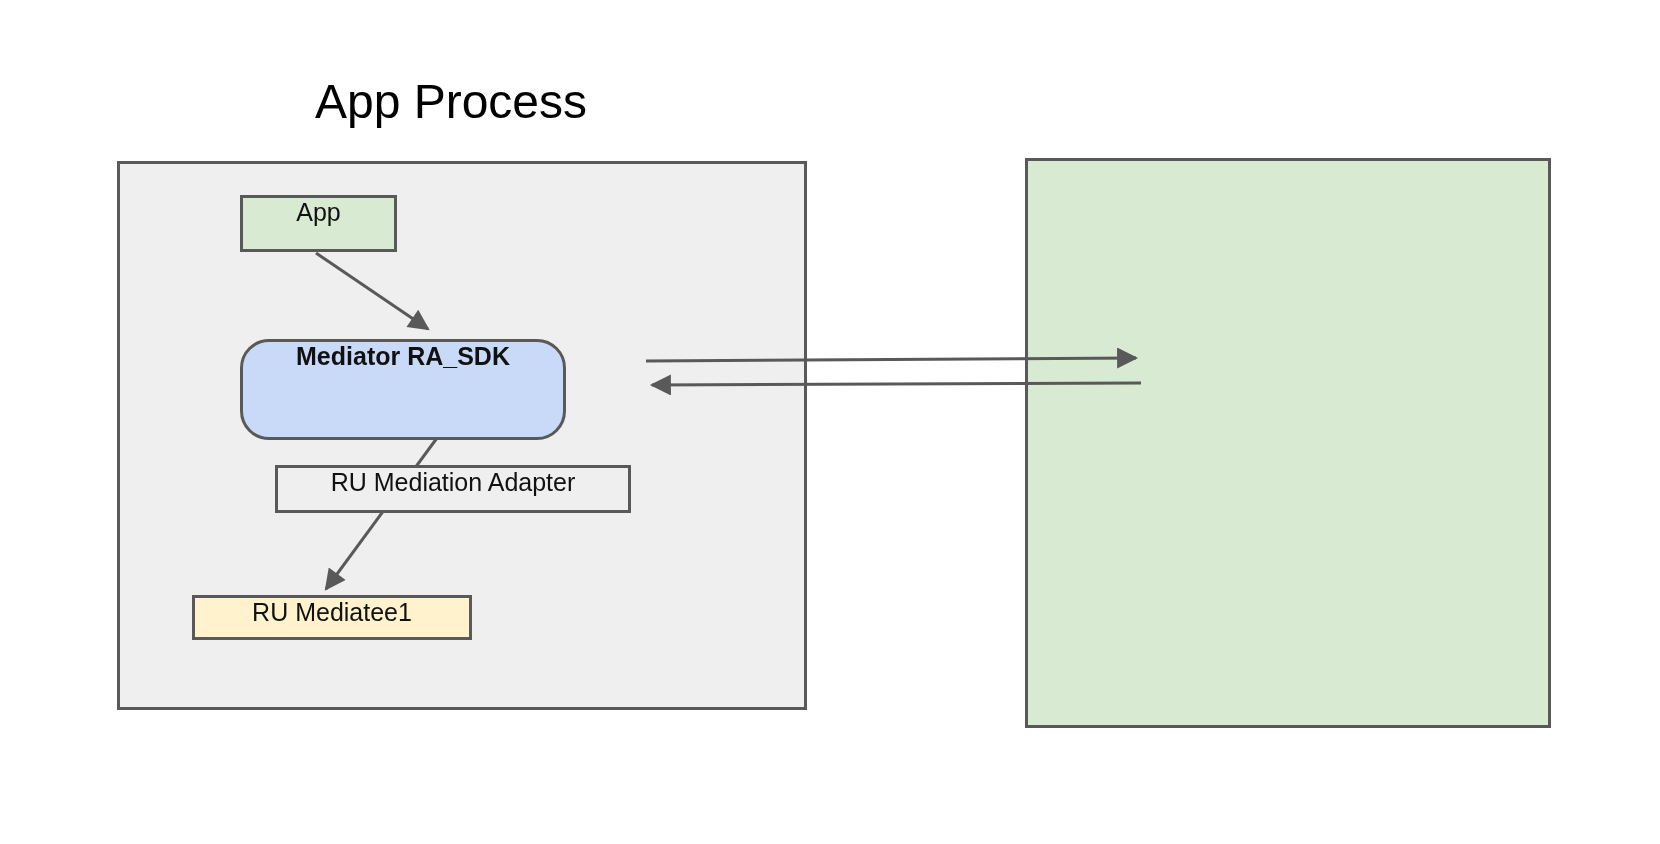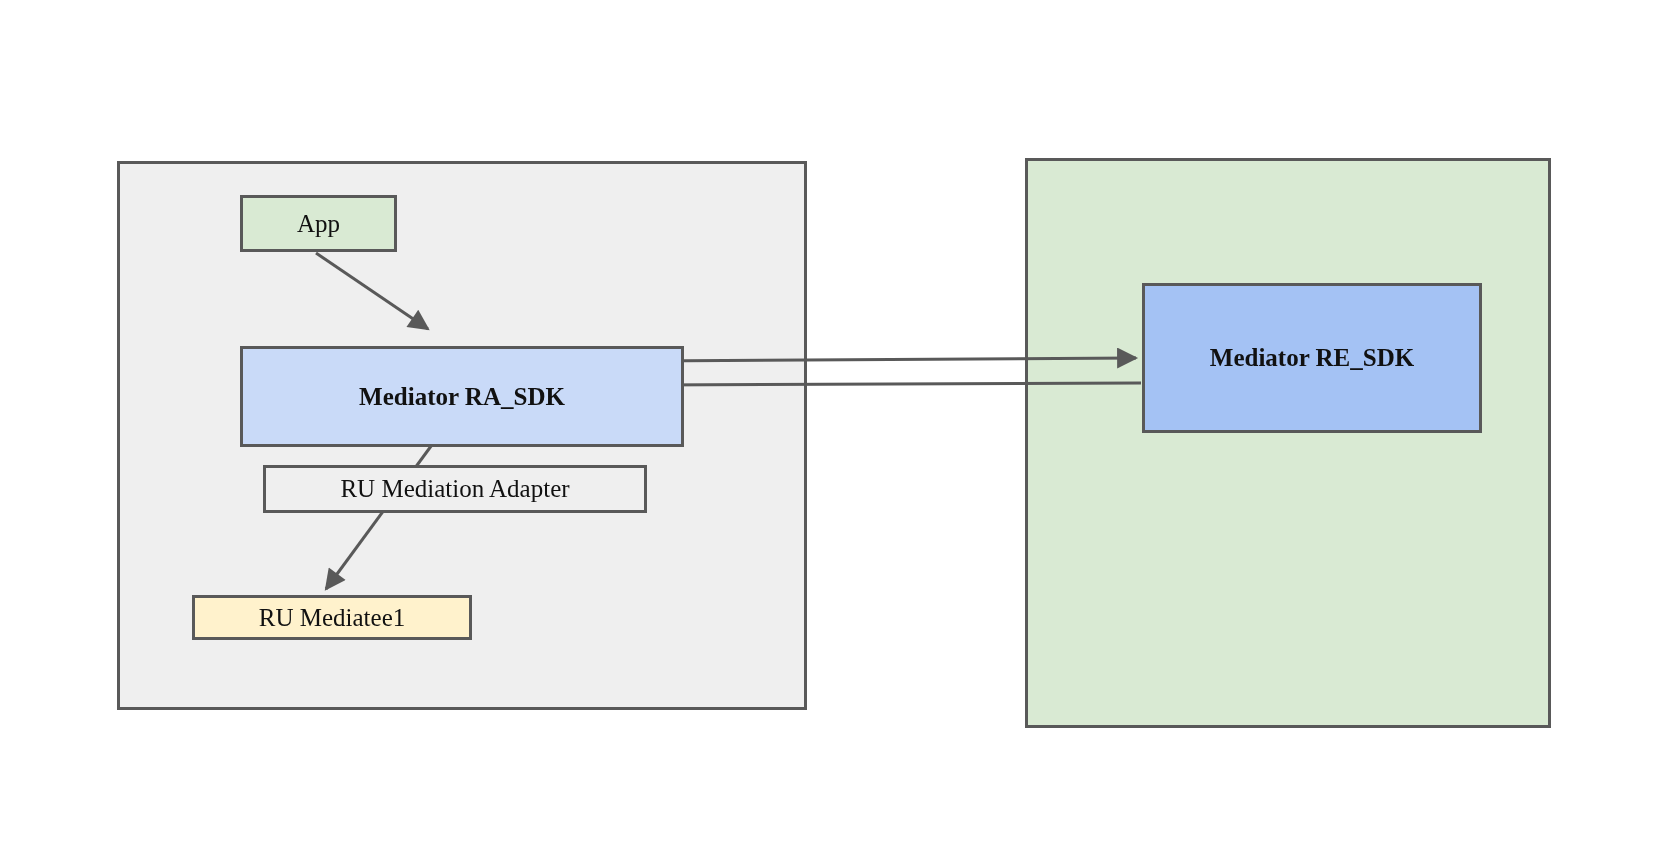--- a/index.html
+++ b/index.html
@@ -51,39 +51,38 @@
     z-index:1;
   }
   .connector-layer line{
     stroke:var(--stroke);
     stroke-width:3;
   }
   .node{
     position:absolute;
     border:3px solid var(--stroke);
     display:flex;
-    align-items:center;
     justify-content:center;
     font-size:25px;
     color:var(--text);
     z-index:2;
     white-space:nowrap;
-    font-family:Liberation Serif, serif;
   }
   .node-app{left:240px;top:195px;width:157px;height:57px;background:var(--green-fill);}
-  .node-ra{left:240px;top:346px;width:444px;height:101px;background:var(--blue-light);font-weight:bold;}
-  .node-adapter{left:263px;top:465px;width:384px;height:48px;background:var(--gray-fill);}
+  .node-ra{left:240px;top:339px;width:326px;height:101px;background:var(--blue-light);font-weight:bold;border-radius:29px;}
+  .node-adapter{left:275px;top:465px;width:356px;height:48px;background:var(--gray-fill);}
   .node-mediatee{left:192px;top:595px;width:280px;height:45px;background:var(--yellow-fill);}
   .node-re{left:1142px;top:283px;width:340px;height:150px;background:var(--blue-mid);font-weight:bold;}
 </style>
 </head>
 <body>
 
 <div class="canvas">
 
+  <div class="diagram-title title-left">App Process</div>
 
 
   <div class="container container-gray"></div>
 
   <div class="container container-green"></div>
 
   <svg class="connector-layer" width="1660" height="844" viewBox="0 0 1660 844">
     <defs>
       <marker id="arrowhead" viewBox="0 0 10 10" refX="9" refY="5" markerWidth="9" markerHeight="7" orient="auto-start-reverse">
         <path d="M0,0 L10,5 L0,10 Z" fill="#595959"></path>
@@ -108,17 +107,14 @@
   </div>
 
   <div class="node node-adapter">
     <span>RU Mediation Adapter</span>
   </div>
 
   <div class="node node-mediatee">
     <span>RU Mediatee1</span>
   </div>
 
-  <div class="node node-re">
-    <span>Mediator RE_SDK</span>
-  </div>
 
 </div>
 
 </body></html>

